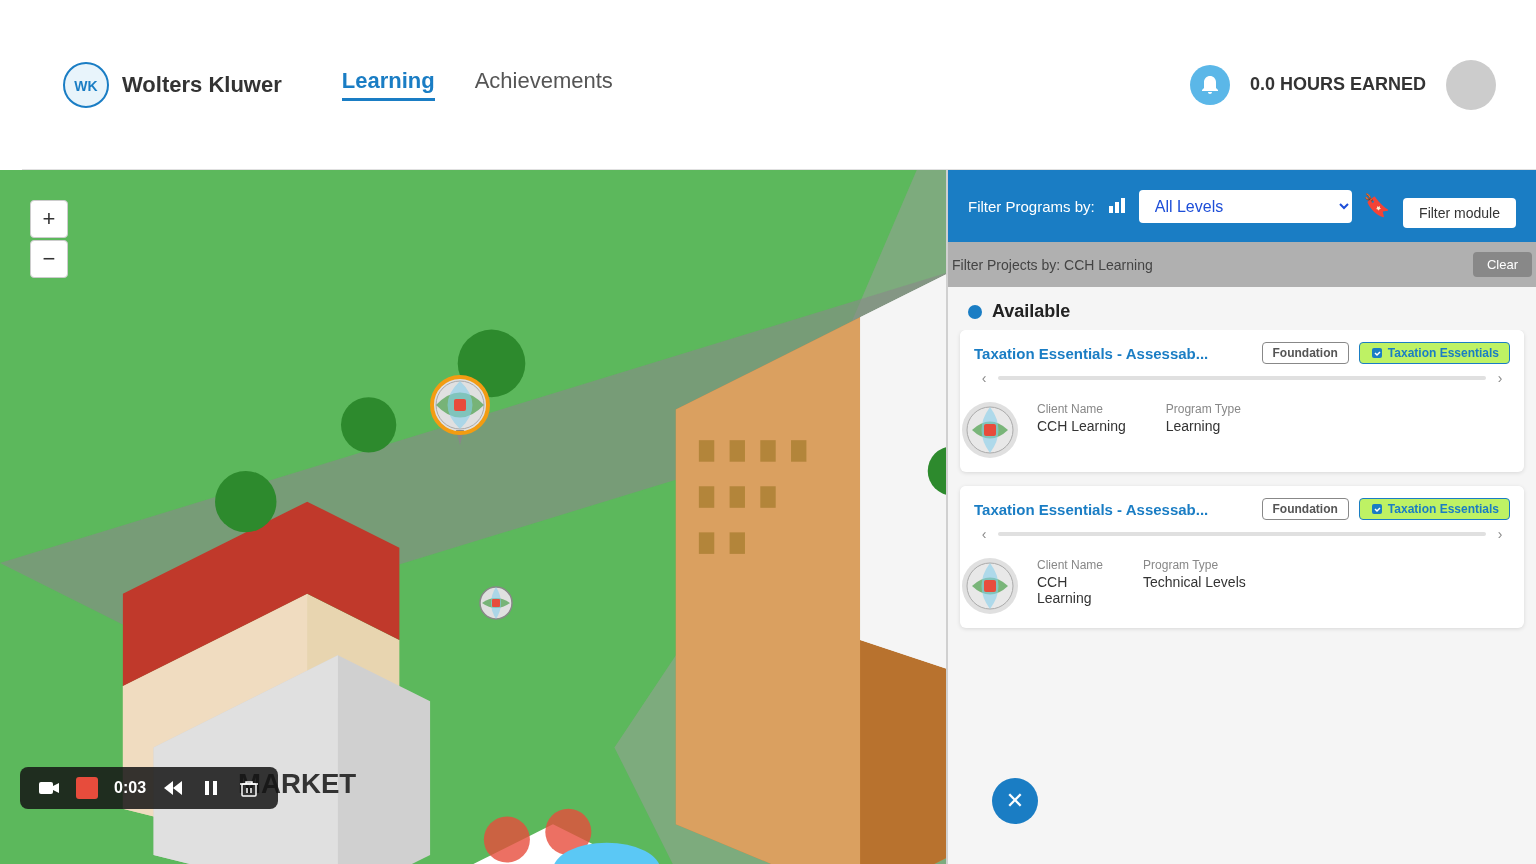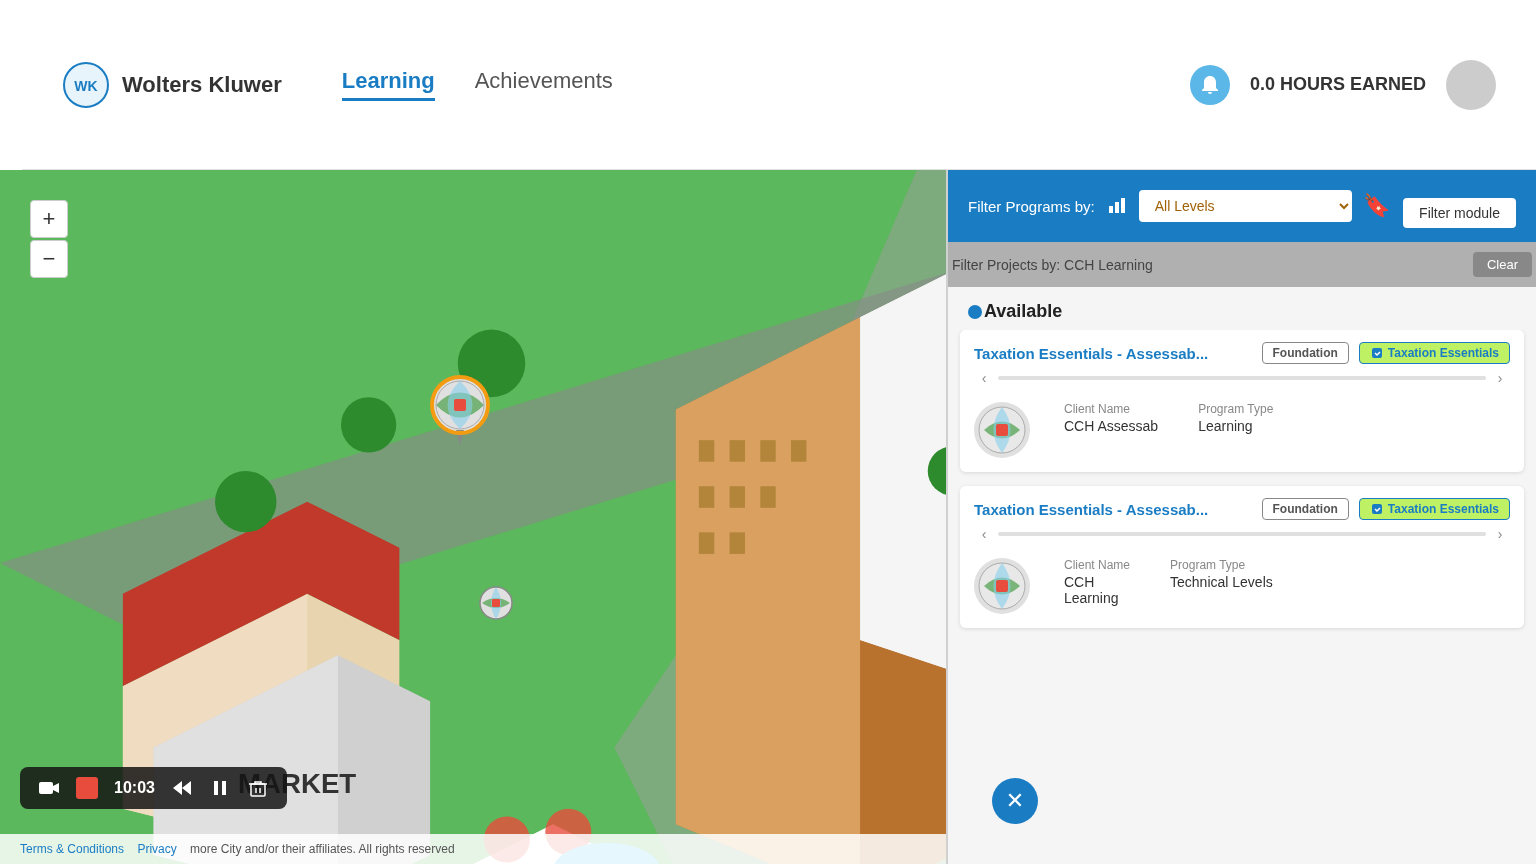--- a/index.html
+++ b/index.html
@@ -202,23 +202,23 @@
     }
     .filter-icon {
       color: #fff;
       font-size: 18px;
     }
     .filter-select {
       flex: 1;
       padding: 7px 12px;
       border-radius: 4px;
       border: none;
-      font-size: 14px;
+      font-size: 16px;
       background: #fff;
-      color: #a16207;
+      color: #1d4ed8;
     }
     .bookmark-icon {
       color: #fff;
       font-size: 22px;
       cursor: pointer;
     }
     .filter-module-btn {
       background: #fff;
       border: none;
       border-radius: 4px;
@@ -249,21 +249,21 @@
       color: #fff;
       font-size: 13px;
       cursor: pointer;
     }
 
     
     .available-section {
       padding: 14px 20px 8px;
       display: flex;
       align-items: center;
-      gap: 2px;
+      gap: 10px;
     }
     .available-dot {
       width: 14px;
       height: 14px;
       background: #1a7dc4;
       border-radius: 50%;
     }
     .available-label {
       font-size: 18px;
       font-weight: bold;
@@ -336,22 +336,22 @@
       cursor: pointer;
     }
     .scroll-track {
       flex: 1;
       height: 4px;
       background: #e0e0e0;
       border-radius: 2px;
     }
     .card-body {
       display: flex;
-      gap: 18px;
-      padding: 10px 14px 0;
+      gap: 3px;
+      padding: 10px 2px 0;
       align-items: flex-start;
     }
     .client-avatar {
       width: 56px;
       height: 56px;
       border-radius: 50%;
       margin-right: 16px;
       flex-shrink: 0;
       overflow: hidden;
       display: flex;
@@ -532,21 +532,21 @@
   <div class="recording-bar">
     <button class="rec-btn">
       <svg width="22" height="22" viewBox="0 0 22 22" fill="none">
         <rect x="1" y="5" width="14" height="12" rx="2" fill="white"></rect>
         <polygon points="15,9 21,6 21,16 15,13" fill="white"></polygon>
       </svg>
     </button>
     <button class="rec-btn">
       <div class="rec-stop"></div>
     </button>
-    <span class="rec-timer">10:03</span>
+    <span class="rec-timer">0:03</span>
     <button class="rec-btn">
       <svg width="22" height="22" viewBox="0 0 22 22" fill="none">
         <polygon points="11,4 2,11 11,18" fill="white"></polygon>
         <polygon points="20,4 11,11 20,18" fill="white"></polygon>
       </svg>
     </button>
     <button class="rec-btn">
       <svg width="22" height="22" viewBox="0 0 22 22" fill="none">
         <rect x="5" y="4" width="4" height="14" fill="white"></rect>
         <rect x="13" y="4" width="4" height="14" fill="white"></rect>
@@ -556,25 +556,20 @@
       <svg width="22" height="22" viewBox="0 0 22 22" fill="none">
         <rect x="4" y="7" width="14" height="12" rx="1" stroke="white" stroke-width="1.5"></rect>
         <path d="M2 7h18" stroke="white" stroke-width="1.5"></path>
         <path d="M8 7V5h6v2" stroke="white" stroke-width="1.5"></path>
         <line x1="9" y1="11" x2="9" y2="16" stroke="white" stroke-width="1.5"></line>
         <line x1="13" y1="11" x2="13" y2="16" stroke="white" stroke-width="1.5"></line>
       </svg>
     </button>
   </div>
 
-  <div class="copyright-bar">
-    <a href="#">Terms &amp; Conditions</a>
-    <a href="#">Privacy</a>
-    <span>more City and/or their affiliates. All rights reserved</span>
-  </div>
 
   <div class="right-panel">
 
     <div class="filter-bar">
       <span class="filter-label">Filter Programs by:</span>
       <span class="filter-icon">
         <svg width="20" height="20" viewBox="0 0 20 20" fill="none">
           <rect x="2" y="12" width="4" height="7" fill="white"></rect>
           <rect x="8" y="8" width="4" height="11" fill="white"></rect>
           <rect x="14" y="4" width="4" height="15" fill="white"></rect>
@@ -619,21 +614,21 @@
             <svg width="50" height="50" viewBox="0 0 50 50" xmlns="http://www.w3.org/2000/svg">
               <circle cx="25" cy="25" r="23" fill="#e8e8e8" stroke="#aaa" stroke-width="1"></circle>
               <path d="M7,25 Q25,8 43,25 Q25,42 7,25Z" fill="#4a9f4a" opacity="0.7"></path>
               <path d="M25,2 Q42,25 25,48 Q8,25 25,2Z" fill="#87ceeb" opacity="0.6"></path>
               <rect x="19" y="19" width="12" height="12" fill="#e74c3c" rx="2"></rect>
             </svg>
           </div>
           <div class="card-info">
             <div class="info-group">
               <label>Client Name</label>
-              <div class="value">CCH Assessab</div>
+              <div class="value">CCH Learning</div>
             </div>
             <div class="info-group">
               <label>Program Type</label>
               <div class="value">Learning</div>
             </div>
           </div>
         </div>
       </div>
 
       <div class="card">

